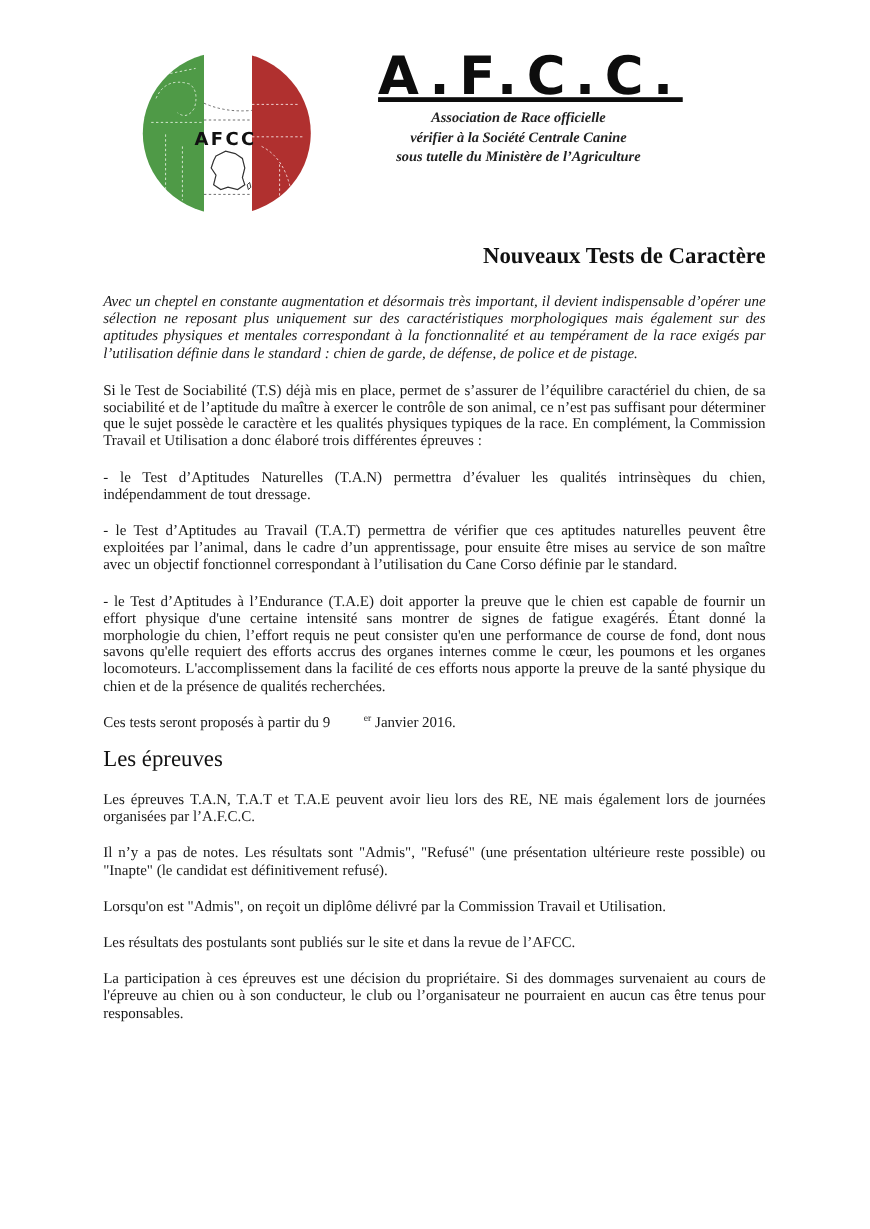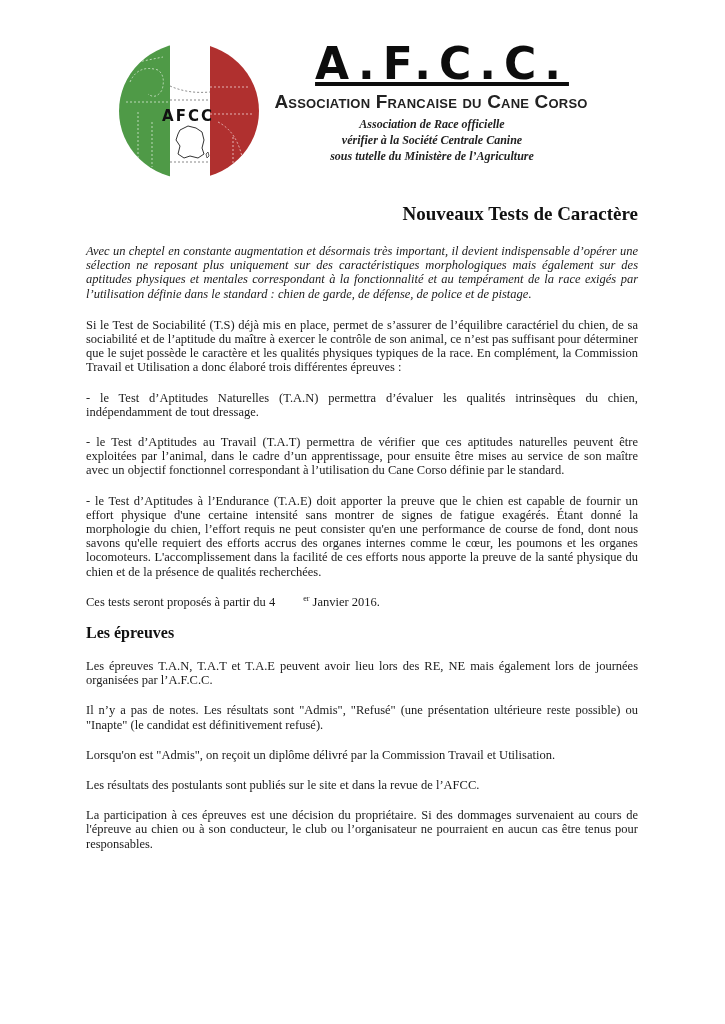--- a/index.html
+++ b/index.html
@@ -12,21 +12,21 @@
   .brand { position: absolute; left: 262px; top: 40px; width: 340px; text-align: center; }
   .brand-acronym { font-family: "DejaVu Sans", sans-serif; font-weight: bold; font-size: 44px; letter-spacing: 8px; color: #0d0d0d; line-height: 48px; margin-left: 20px; text-decoration: underline; }
   .brand-name { font-family: "Liberation Sans", sans-serif; font-size: 19px; color: #222; line-height: 24px; margin-top: 2px; white-space: nowrap; margin-left: -2px; font-weight: bold; font-variant: small-caps; letter-spacing: 0.2px; }
   .brand-sub { font-family: "Liberation Serif", serif; font-style: italic; font-weight: bold; font-size: 12px; line-height: 16px; color: #222; margin-top: 2px; }
 
   
   .doc { position: absolute; left: 86px; top: 200px; width: 552px; }
   .doc-title { text-align: right; font-family: "Liberation Serif", serif; font-weight: bold; font-size: 19px; line-height: 28px; margin: 0 0 11px 0; color: #111; }
   .p { font-size: 12.5px; line-height: 14.2px; text-align: justify; margin: 16px 0 14px 0; }
   .p.italic { font-style: italic; margin-bottom: 17px; }
-  .h2 { font-family: "Liberation Serif", serif; font-weight: bold; font-size: 16px; line-height: 20px; margin: 2px 0 10px 0; color: #111; }
+  .h2 { font-family: "Liberation Serif", serif; font-weight: normal; font-size: 19px; line-height: 20px; margin: 2px 0 10px 0; color: #111; }
   sup { font-size: 8px; line-height: 0; vertical-align: super; padding-left: 28px; }
 </style>
 </head>
 <body>
 
 <div class="letterhead">
   <div class="logo">
     <svg width="142" height="138" viewBox="0 0 142 138">
       <defs>
         <clipPath id="oval">
@@ -59,40 +59,39 @@
 
         <path d="M62 88 L70 84 L78 86 L84 90 L86 98 L84 106 L86 112 L80 116 L72 114 L66 116 L60 112 L62 104 L58 98 L60 92 Z" fill="#ffffff" stroke="#333" stroke-width="1"></path>
         <path d="M88 112 L90 110 L91 114 L89 116 Z" fill="#ffffff" stroke="#333" stroke-width="0.8"></path>
       </g>
       <text x="70" y="79" text-anchor="middle" font-family="DejaVu Sans, sans-serif" font-weight="bold" font-size="15" fill="#111" letter-spacing="2">AFCC</text>
     </svg>
   </div>
 
   <div class="brand">
     <div class="brand-acronym">A.F.C.C.</div>
-    <div class="brand-name">Association Francaise du Cane Corso</div>
     <div class="brand-sub">
       <div>Association de Race officielle</div>
       <div>vérifier à la Société Centrale Canine</div>
       <div>sous tutelle du Ministère de l’Agriculture</div>
     </div>
   </div>
 </div>
 
 <div class="doc">
   <h1 class="doc-title">Nouveaux Tests de Caractère</h1>
 
   <p class="p italic">Avec un cheptel en constante augmentation et désormais très important, il devient indispensable d’opérer une sélection ne reposant plus uniquement sur des caractéristiques morphologiques mais également sur des aptitudes physiques et mentales correspondant à la fonctionnalité et au tempérament de la race exigés par l’utilisation définie dans le standard : chien de garde, de défense, de police et de pistage.</p>
 
   <p class="p">Si le Test de Sociabilité (T.S) déjà mis en place, permet de s’assurer de l’équilibre caractériel du chien, de sa sociabilité et de l’aptitude du maître à exercer le contrôle de son animal, ce n’est pas suffisant pour déterminer que le sujet possède le caractère et les qualités physiques typiques de la race. En complément, la Commission Travail et Utilisation a donc élaboré trois différentes épreuves :</p>
   <p class="p">- le Test d’Aptitudes Naturelles (T.A.N) permettra d’évaluer les qualités intrinsèques du chien, indépendamment de tout dressage.</p>
   <p class="p">- le Test d’Aptitudes au Travail  (T.A.T) permettra de vérifier que ces aptitudes naturelles peuvent être exploitées par l’animal, dans le cadre d’un apprentissage, pour ensuite être mises au service de son maître avec un objectif fonctionnel correspondant à l’utilisation du Cane Corso définie par le standard.</p>
   <p class="p">- le Test d’Aptitudes à l’Endurance (T.A.E) doit apporter la preuve que le chien est capable de fournir un effort physique d'une certaine intensité sans montrer de signes de fatigue exagérés. Étant donné la morphologie du chien, l’effort requis ne peut consister qu'en une performance de course de fond, dont nous savons qu'elle requiert des efforts accrus des organes internes comme le cœur, les poumons et les organes locomoteurs. L'accomplissement dans la facilité de ces efforts nous apporte la preuve de la santé physique du chien et de la présence de qualités recherchées.</p>
 
-  <p class="p"><span>Ces tests seront proposés à partir du 4</span><sup>er</sup><span> Janvier 2016.</span></p>
+  <p class="p"><span>Ces tests seront proposés à partir du 9</span><sup>er</sup><span> Janvier 2016.</span></p>
 
   <h2 class="h2">Les épreuves</h2>
 
   <p class="p">Les épreuves T.A.N, T.A.T et T.A.E peuvent avoir lieu lors des RE, NE mais également lors de journées organisées par l’A.F.C.C.</p>
   <p class="p">Il n’y a pas de notes. Les résultats sont "Admis", "Refusé" (une présentation ultérieure reste possible) ou "Inapte" (le candidat est définitivement refusé).</p>
   <p class="p">Lorsqu'on est "Admis", on reçoit un diplôme délivré par la Commission Travail et Utilisation.</p>
   <p class="p">Les résultats des postulants sont publiés sur le site et dans la revue de l’AFCC.</p>
   <p class="p">La participation à ces épreuves est une décision du propriétaire. Si des dommages survenaient au cours de l'épreuve au chien ou à son conducteur, le club ou l’organisateur ne pourraient en aucun cas être tenus pour responsables.</p>
 </div>
 

